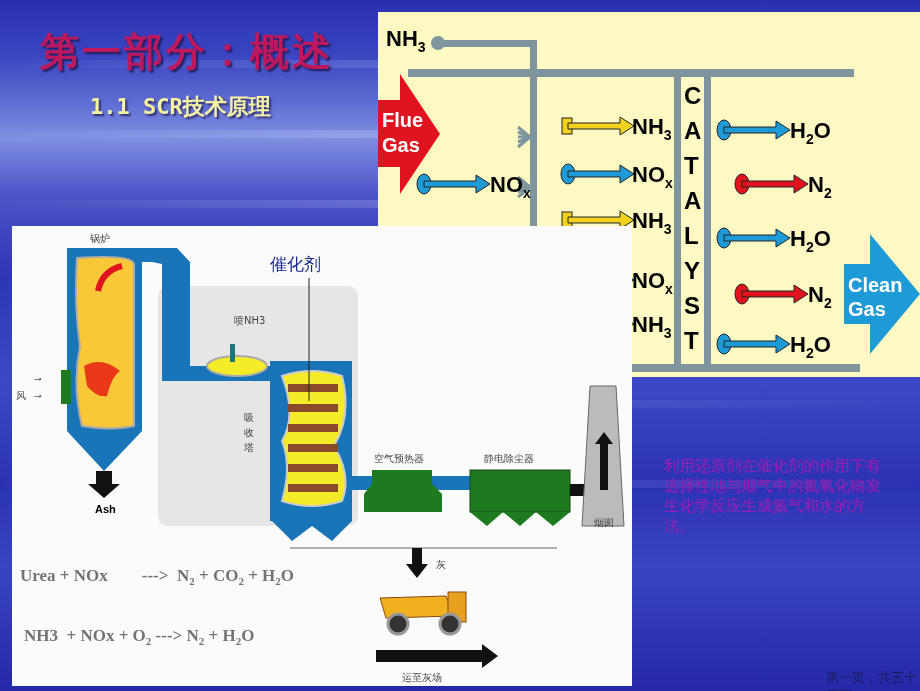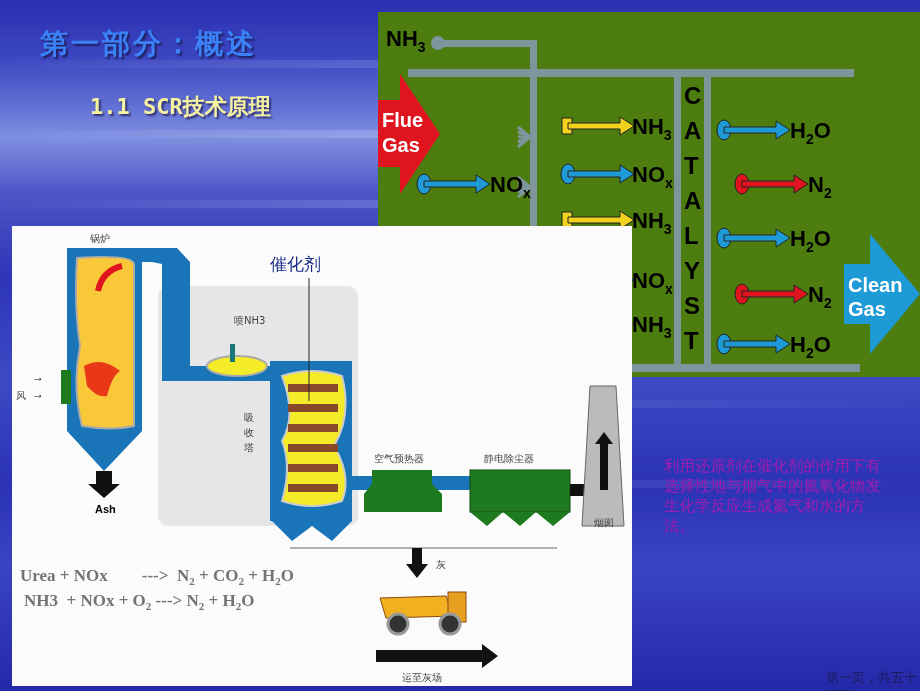--- a/index.html
+++ b/index.html
@@ -1,22 +1,22 @@
 <!DOCTYPE html>
 <html><head>
 <meta charset="utf-8">
 <style>
   html,body{margin:0;padding:0;}
   body{width:920px;height:691px;position:relative;overflow:hidden;
     font-family:"DejaVu Sans",sans-serif;
     background:linear-gradient(180deg,#2a2fb0 0%,#3b45c0 8%,#5a68d0 14%,#7f8fe0 20%,#4c55c6 28%,#2e35b8 40%,#3d49c4 55%,#2b32b5 70%,#3a44c2 82%,#2428a8 100%);}
   .streak{position:absolute;left:0;width:920px;height:8px;background:linear-gradient(90deg,rgba(255,255,255,0) 0%,rgba(200,210,255,.35) 40%,rgba(255,255,255,0) 100%);}
-  .title{position:absolute;left:40px;top:25px;font-size:28px;font-weight:bold;color:#3b82f6;letter-spacing:3px;text-shadow:2px 2px 2px #202060;font-family:Liberation Sans, sans-serif;}
+  .title{position:absolute;left:40px;top:25px;font-size:39px;font-weight:bold;color:#be185d;letter-spacing:3px;text-shadow:2px 2px 2px #202060;font-family:Liberation Sans, sans-serif;}
   .subtitle{position:absolute;left:80px;top:92px;font-size:22px;font-weight:bold;color:#f6f3a0;text-shadow:2px 2px 2px #303070;font-family:"DejaVu Sans Mono",monospace;margin-left:10px;}
-  .scr{position:absolute;left:378px;top:12px;width:542px;height:365px;background:#4d7c0f;}
+  .scr{position:absolute;left:378px;top:12px;width:542px;height:365px;background:#fef9c3;}
   .plant{position:absolute;left:12px;top:226px;width:620px;height:460px;background:#fbfbfb;}
   .desc{position:absolute;left:664px;top:456px;width:230px;font-size:15.5px;line-height:20px;color:#a21caf;font-family:"DejaVu Serif",serif;}
   .footer{position:absolute;left:826px;top:669px;font-size:13px;color:#1a1d5a;font-family:"DejaVu Serif",serif;}
   .eq{position:absolute;font-family:"Liberation Serif",serif;font-weight:bold;font-size:17px;color:#737373;white-space:pre;}
   .eq sub{font-size:11px;}
   svg text{font-family:"Liberation Sans",sans-serif;}
   .lbl{font-family:"DejaVu Sans",sans-serif;font-size:10px;fill:#444;}
 </style>
 </head>
 <body>
@@ -207,16 +207,16 @@
     <rect x="436" y="366" width="18" height="30" fill="#e8a020" stroke="#8a4a10"></rect>
     <circle cx="386" cy="398" r="10" fill="#333" stroke="#999" stroke-width="3"></circle>
     <circle cx="438" cy="398" r="10" fill="#333" stroke="#999" stroke-width="3"></circle>
   </g>
   <polygon points="364,424 470,424 470,418 486,430 470,442 470,436 364,436" fill="#111"></polygon>
   <text x="390" y="455" class="lbl">运至灰场</text>
 </svg>
 </div>
 
 <div class="eq" style="left:20px;top:566px;"><span>Urea + NOx</span>        <span>---&gt;</span>  <span>N</span><sub>2</sub><span> + CO</span><sub>2</sub><span> + H</span><sub>2</sub><span>O</span></div>
-<div class="eq" style="left:24px;top:591px;"><span>NH3  + NOx + O</span><sub>2</sub><span> ---&gt; </span><span>N</span><sub>2</sub><span> + H</span><sub>2</sub><span>O</span></div>
+<div class="eq" style="left:24px;top:626px;"><span>NH3  + NOx + O</span><sub>2</sub><span> ---&gt; </span><span>N</span><sub>2</sub><span> + H</span><sub>2</sub><span>O</span></div>
 
 <div class="desc">利用还原剂在催化剂的作用下有选择性地与烟气中的氮氧化物发生化学反应生成氮气和水的方法。</div>
 <div class="footer">第一页，共五十三页。</div>
 
 </body></html>

